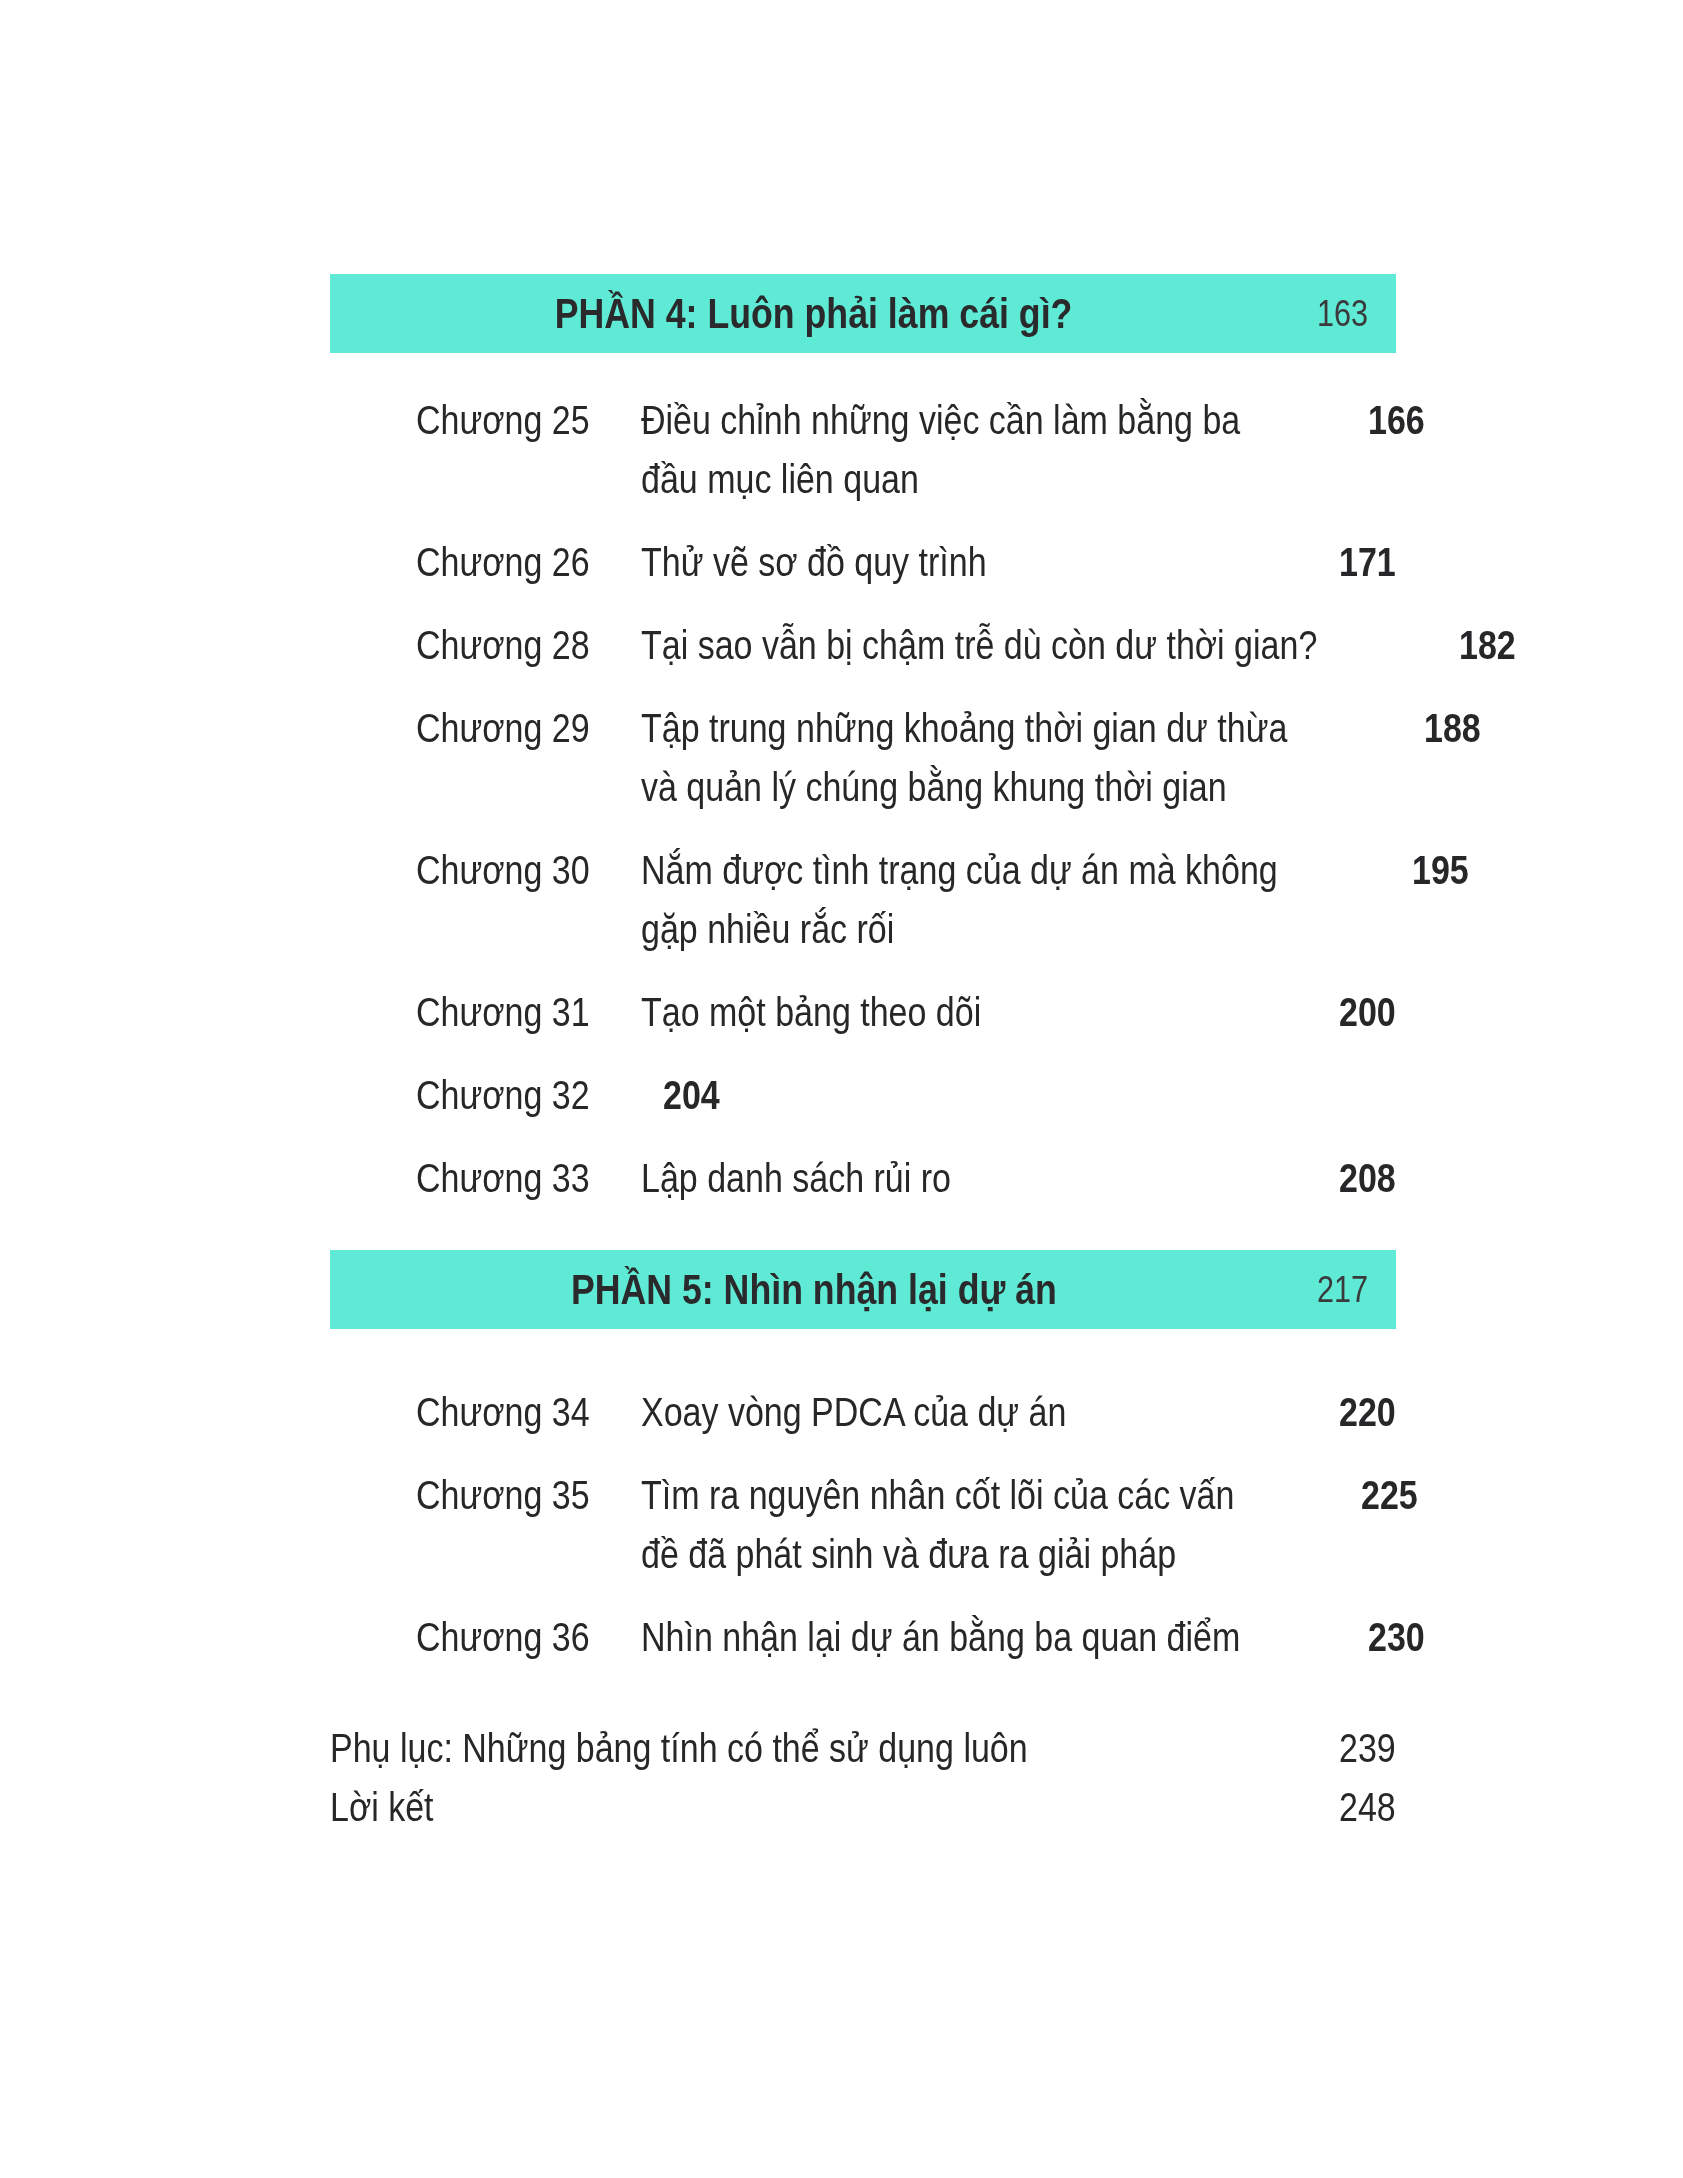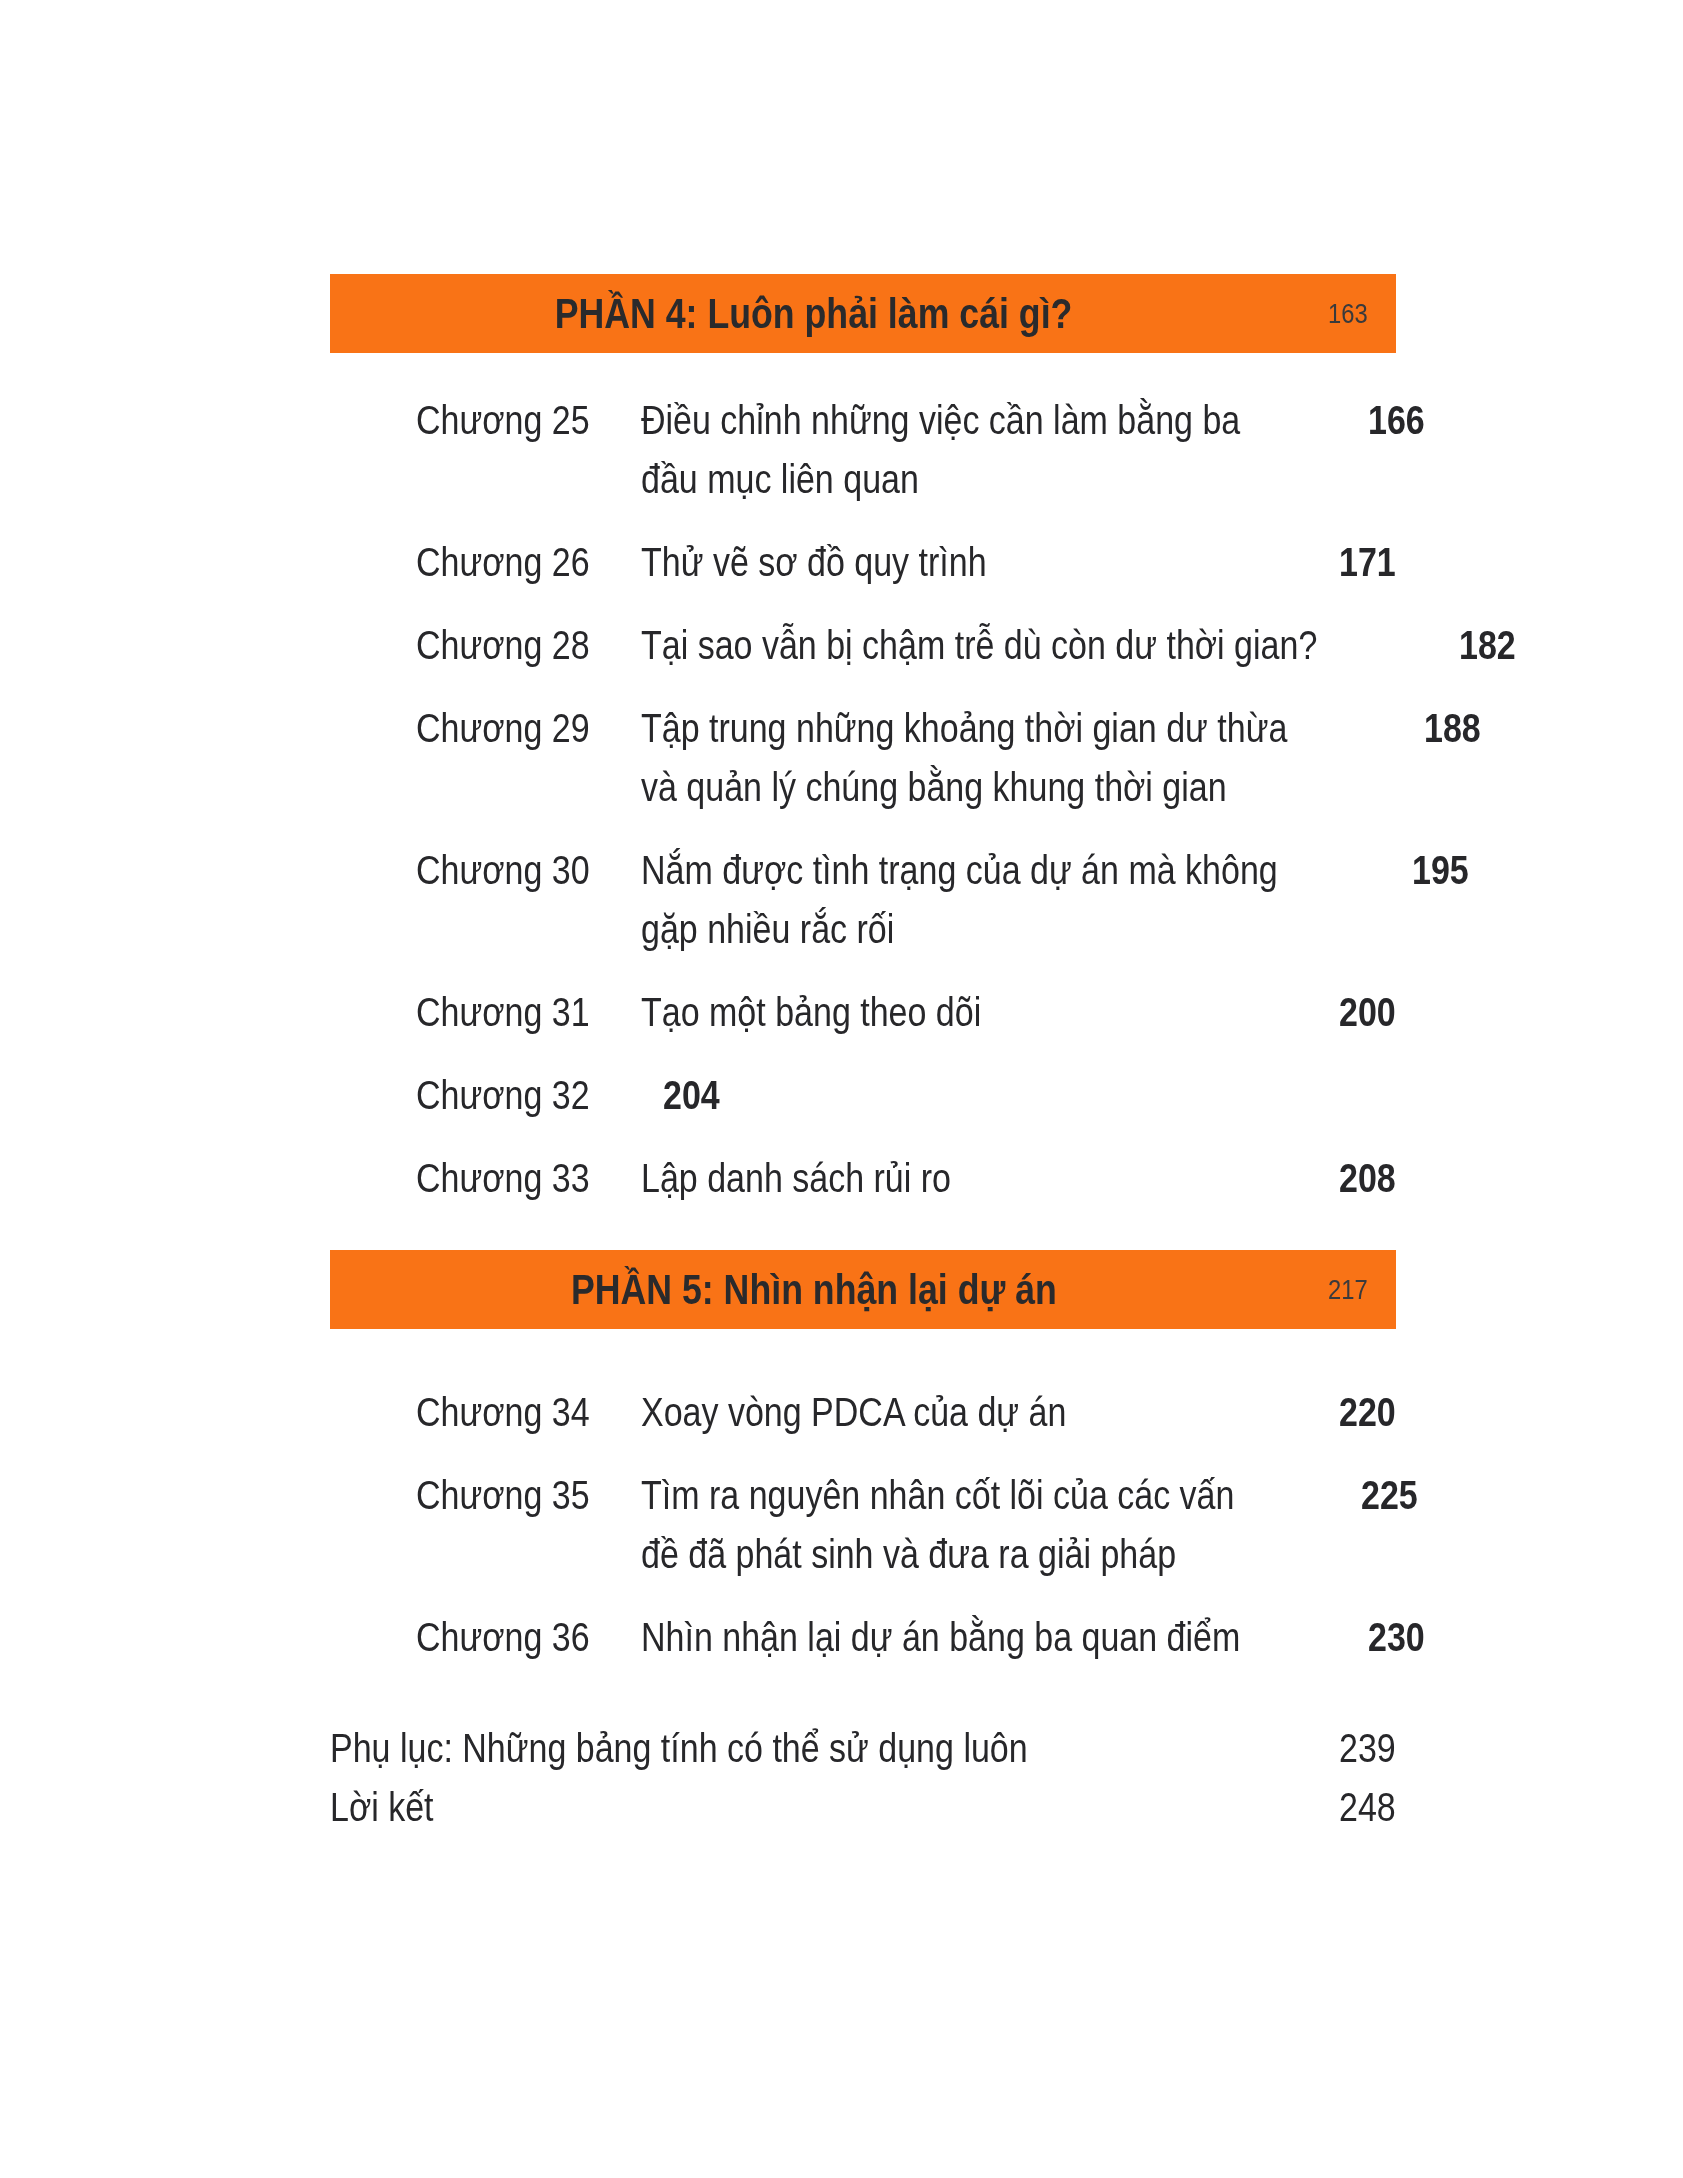--- a/index.html
+++ b/index.html
@@ -23,39 +23,39 @@
     transform-origin: 0 50%;
     white-space: pre;
   }
   .cond-right { transform-origin: 100% 50%; }
   .cond-center { transform-origin: 50% 50%; }
 
   .section-bar {
     margin-left: 330px;
     width: 1066px;
     height: 79px;
-    background: #f97316;
+    background: #5eead4;
     display: flex;
     align-items: center;
     box-sizing: border-box;
     padding-right: 28px;
   }
   .section-bar.bar2 { margin-top: 42px; }
   .section-title {
     flex: 1;
     text-align: center;
     font-weight: bold;
     font-size: 42px;
     color: #2a2a2c;
     white-space: nowrap;
   }
   .section-page {
     width: 71px;
     text-align: right;
-    font-size: 28px;
+    font-size: 36px;
     color: #3a3a3c;
   }
 
   .toc-rows {
     margin-left: 416px;
     width: 980px;
     line-height: 59px;
   }
   .toc-rows.rows1 { margin-top: 38px; }
   .toc-rows.rows2 { margin-top: 54px; }

